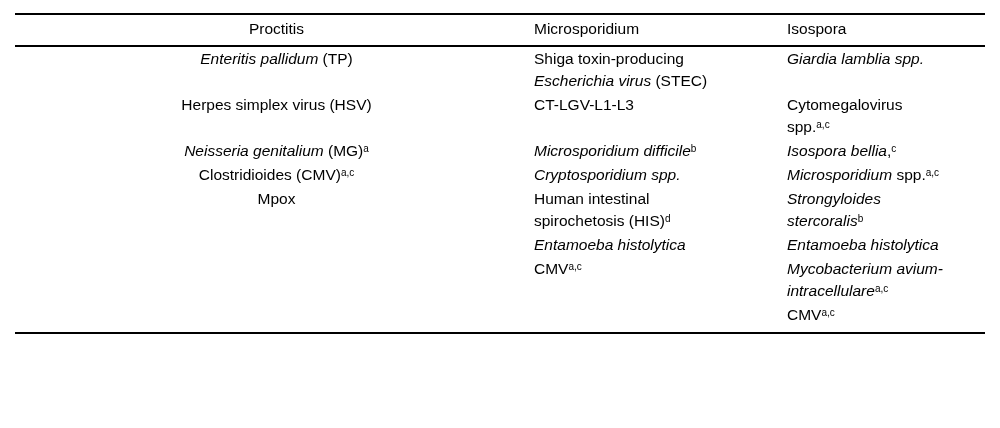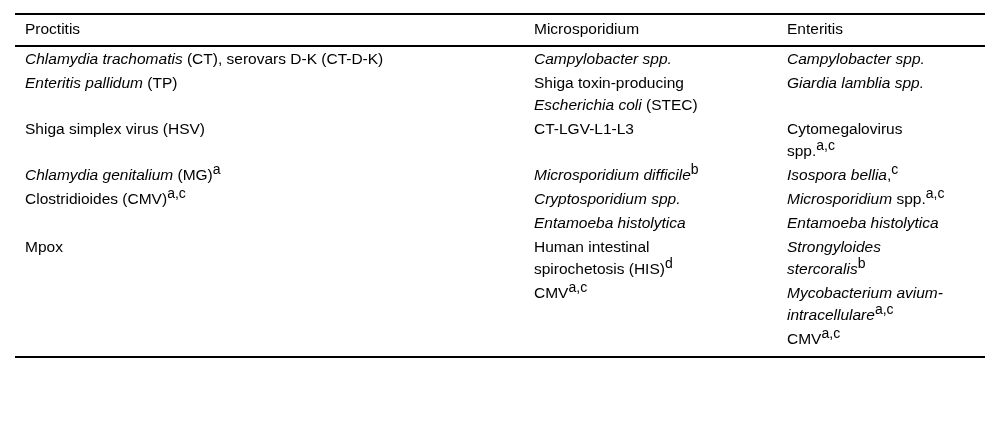--- a/index.html
+++ b/index.html
@@ -37,83 +37,78 @@
     padding: 3px 6px 5px 0;
     border-bottom: 2px solid #000000;
     white-space: nowrap;
     overflow: hidden;
   }
   table.tbl td {
     vertical-align: top;
     line-height: 22px;
     padding: 1px 6px 1px 0;
   }
-  table.tbl th.c0, table.tbl td.c0 { padding-left: 10px; }
+  table.tbl th.c0, table.tbl td.c0 { padding-left: 10px; text-align: center; }
   table.tbl tbody tr:last-child td { padding-bottom: 6px; }
   .it { font-style: italic; }
   sup.fn {
-    font-size: 14px;
+    font-size: 10px;
     line-height: 0;
     vertical-align: baseline;
     position: relative;
     top: -0.45em;
   }
 </style>
 </head>
 <body>
 
 <div class="page">
   <table class="tbl">
     <colgroup>
       <col style="width:519px">
       <col style="width:253px">
       <col style="width:198px">
     </colgroup>
     <thead>
       <tr id="hdr-row">
           <th class="c0">Proctitis</th>
           <th class="c1">Microsporidium</th>
-          <th class="c2">Enteritis</th>
+          <th class="c2">Isospora</th>
         </tr>
     </thead>
     <tbody id="tbl-body">
         <tr>
-          <td class="c0"><span class="it">Chlamydia trachomatis</span><span> (CT), serovars D-K (CT-D-K)</span></td>
-          <td class="c1"><span class="it">Campylobacter spp.</span></td>
-          <td class="c2"><span class="it">Campylobacter spp.</span></td>
-        </tr>
-        <tr>
           <td class="c0"><span class="it">Enteritis pallidum</span><span> (TP)</span></td>
-          <td class="c1"><span>Shiga toxin-producing</span><br><span class="it">Escherichia coli</span><span> (STEC)</span></td>
+          <td class="c1"><span>Shiga toxin-producing</span><br><span class="it">Escherichia virus</span><span> (STEC)</span></td>
           <td class="c2"><span class="it">Giardia lamblia spp.</span></td>
         </tr>
         <tr>
-          <td class="c0"><span>Shiga simplex virus (HSV)</span></td>
+          <td class="c0"><span>Herpes simplex virus (HSV)</span></td>
           <td class="c1"><span>CT-LGV-L1-L3</span></td>
           <td class="c2"><span>Cytomegalovirus</span><br><span>spp.</span><sup class="fn">a,c</sup></td>
         </tr>
         <tr>
-          <td class="c0"><span class="it">Chlamydia genitalium</span><span> (MG)</span><sup class="fn">a</sup></td>
+          <td class="c0"><span class="it">Neisseria genitalium</span><span> (MG)</span><sup class="fn">a</sup></td>
           <td class="c1"><span class="it">Microsporidium difficile</span><sup class="fn">b</sup></td>
           <td class="c2"><span class="it">Isospora bellia</span><span>,</span><sup class="fn">c</sup></td>
         </tr>
         <tr>
           <td class="c0"><span>Clostridioides (CMV)</span><sup class="fn">a,c</sup></td>
           <td class="c1"><span class="it">Cryptosporidium spp.</span></td>
           <td class="c2"><span class="it">Microsporidium</span><span> spp.</span><sup class="fn">a,c</sup></td>
         </tr>
         <tr>
+          <td class="c0"><span>Mpox</span></td>
+          <td class="c1"><span>Human intestinal</span><br><span>spirochetosis (HIS)</span><sup class="fn">d</sup></td>
+          <td class="c2"><span class="it">Strongyloides</span><br><span class="it">stercoralis</span><sup class="fn">b</sup></td>
+        </tr>
+        <tr>
           <td class="c0"></td>
           <td class="c1"><span class="it">Entamoeba histolytica</span></td>
           <td class="c2"><span class="it">Entamoeba histolytica</span></td>
-        </tr>
-        <tr>
-          <td class="c0"><span>Mpox</span></td>
-          <td class="c1"><span>Human intestinal</span><br><span>spirochetosis (HIS)</span><sup class="fn">d</sup></td>
-          <td class="c2"><span class="it">Strongyloides</span><br><span class="it">stercoralis</span><sup class="fn">b</sup></td>
         </tr>
         <tr>
           <td class="c0"></td>
           <td class="c1"><span>CMV</span><sup class="fn">a,c</sup></td>
           <td class="c2"><span class="it">Mycobacterium avium-</span><br><span class="it">intracellulare</span><sup class="fn">a,c</sup></td>
         </tr>
         <tr>
           <td class="c0"></td>
           <td class="c1"></td>
           <td class="c2"><span>CMV</span><sup class="fn">a,c</sup></td>

